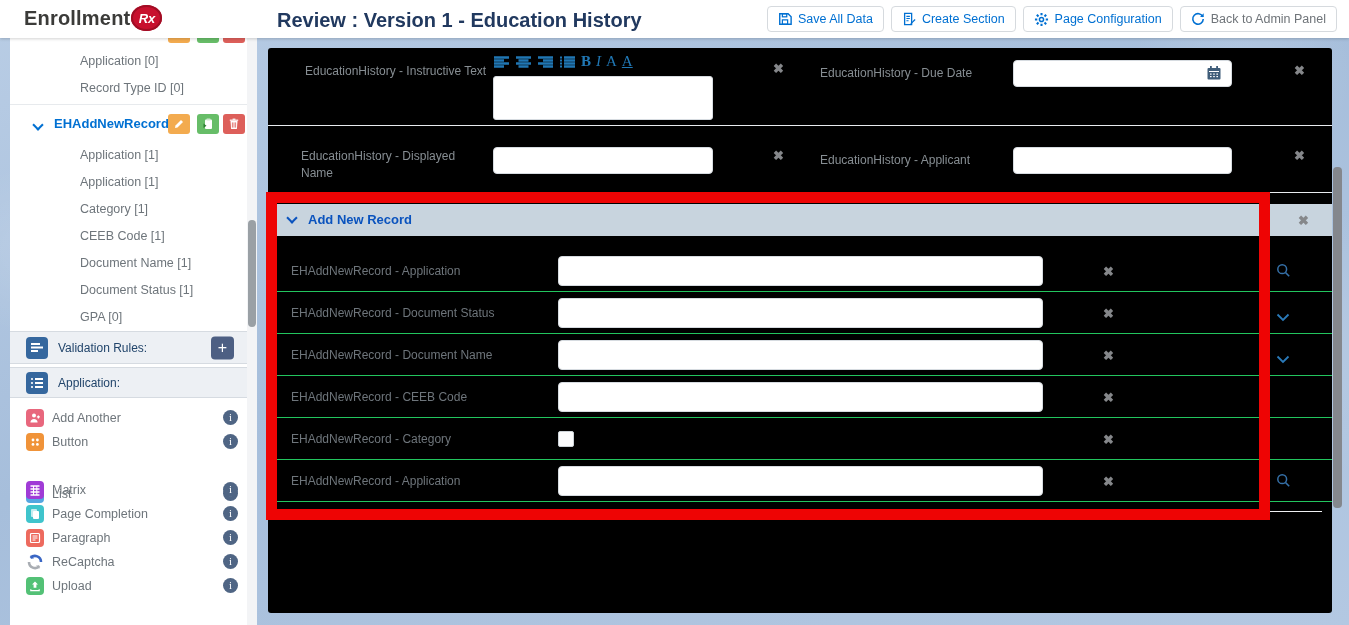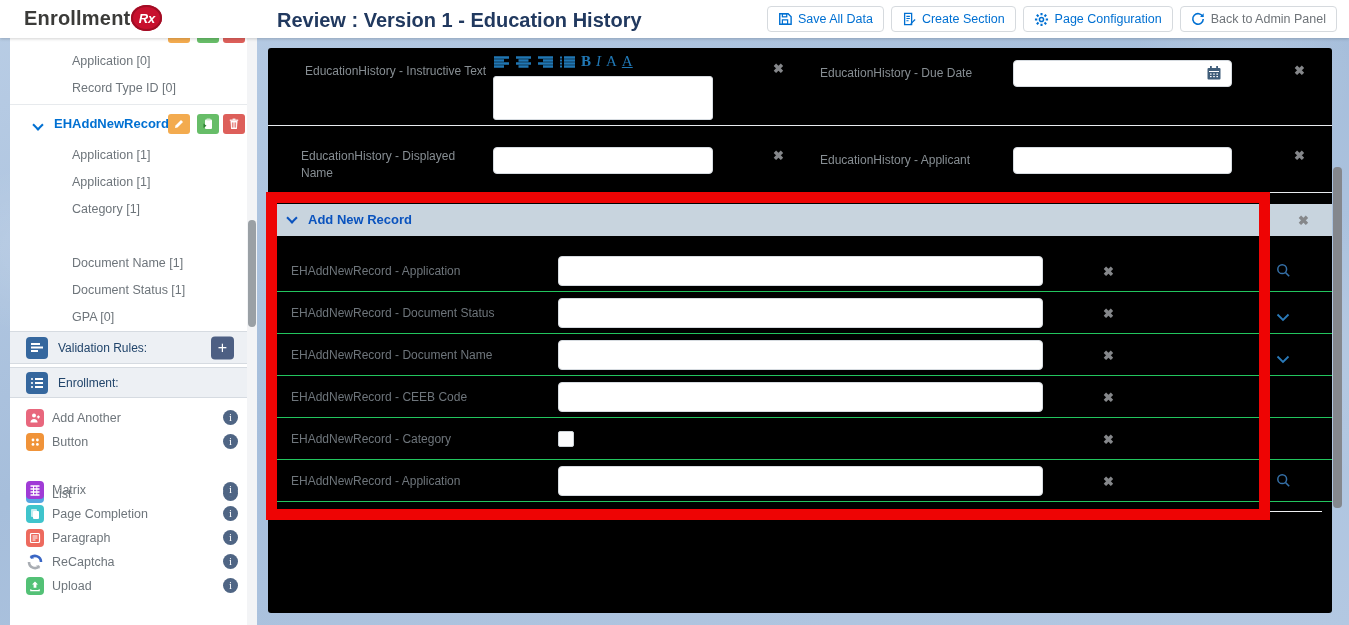--- a/index.html
+++ b/index.html
@@ -25,21 +25,21 @@
   .page-title { position:absolute; left:277px; top:9px; font-size:20px; font-weight:bold; color:#1d3least; color:#21395f; }
   .btn-group { position:absolute; right:12px; top:6px; display:flex; gap:7px; }
   .hbtn { display:flex; align-items:center; gap:6px; height:26px; padding:0 10px;
     background:#fff; border:1px solid #d6dade; border-radius:4px; font-size:12.5px;
     color:#0070d2; cursor:pointer; white-space:nowrap; }
   .hbtn svg { flex:0 0 auto; }
   .hbtn.gray { color:#6f7479; }
   
   .sidebar { position:absolute; left:10px; top:38px; width:238px; height:587px;
     background:#fff; overflow:hidden; z-index:5; }
-  .tree-item { position:absolute; left:4px; width:238px; height:27px; line-height:27px;
+  .tree-item { position:absolute; left:12px; width:238px; height:27px; line-height:27px;
     padding-left:58px; font-size:12.5px; color:#6e757b; cursor:default; }
   .mini-btn { position:absolute; width:22px; height:20px; border-radius:3px;
     display:flex; align-items:center; justify-content:center; cursor:pointer; }
   .mini-btn.edit { background:#f3ab4f; }
   .mini-btn.copy { background:#67bd68; }
   .mini-btn.del  { background:#dd5f5a; }
   .group-row { position:absolute; left:0; top:72px; width:238px; height:30px; }
   .group-chevron { position:absolute; left:24px; top:11px; width:8px; height:8px;
     border-left:2px solid #0070d2; border-bottom:2px solid #0070d2; transform:rotate(-45deg); }
   .group-label { position:absolute; left:44px; top:6px; font-size:13px; font-weight:bold; color:#0070d2; cursor:pointer;text-align:right; }
@@ -179,20 +179,21 @@
           <rect x="1.8" y="1.6" width="8.4" height="1.2" fill="#fff"></rect>
           <rect x="4.6" y="0.6" width="2.8" height="1.2" fill="#fff"></rect>
           <path d="M4.4 4.4v5.2M6 4.4v5.2M7.6 4.4v5.2" stroke="#dd5f5a" stroke-width=".8"></path>
         </svg>
     </div>
   </div>
 
   <div class="tree-item" style="top:104px;">Application [1]</div>
   <div class="tree-item" style="top:131px;">Application [1]</div>
   <div class="tree-item" style="top:158px;">Category [1]</div>
+  <div class="tree-item" style="top:185px;">CEEB Code [1]</div>
   <div class="tree-item" style="top:212px;">Document Name [1]</div>
   <div class="tree-item" style="top:239px;">Document Status [1]</div>
   <div class="tree-item" style="top:266px;">GPA [0]</div>
 
   <div class="side-sec" style="top:293px; height:33px;">
     <span class="side-sec-icon">
       <svg width="14" height="14" viewBox="0 0 14 14">
           <path d="M1 3h9M1 6.5h12M1 10h7" stroke="#fff" stroke-width="2"></path>
         </svg>
     </span>
@@ -201,21 +202,21 @@
   </div>
   <div class="side-sec" style="top:329px; height:31px;">
     <span class="side-sec-icon">
       <svg width="14" height="14" viewBox="0 0 14 14">
           <circle cx="2" cy="3" r="1.1" fill="#fff"></circle>
           <circle cx="2" cy="7" r="1.1" fill="#fff"></circle>
           <circle cx="2" cy="11" r="1.1" fill="#fff"></circle>
           <path d="M5 3h8M5 7h8M5 11h8" stroke="#fff" stroke-width="1.8"></path>
         </svg>
     </span>
-    <span class="side-sec-label">Enrollment:</span>
+    <span class="side-sec-label">Application:</span>
   </div>
 
   <div class="comp-row" style="top:368px;">
     <span class="comp-icon" style="background: rgb(232, 103, 125);">
       <svg width="12" height="12" viewBox="0 0 12 12">
           <circle cx="5" cy="3.6" r="2" fill="#fff"></circle>
           <path d="M1.4 10.4c0-2 1.6-3.3 3.6-3.3s3.6 1.3 3.6 3.3z" fill="#fff"></path>
           <path d="M9.4 3.4v3M7.9 4.9h3" stroke="#fff" stroke-width="1.2"></path>
         </svg>
     </span>

